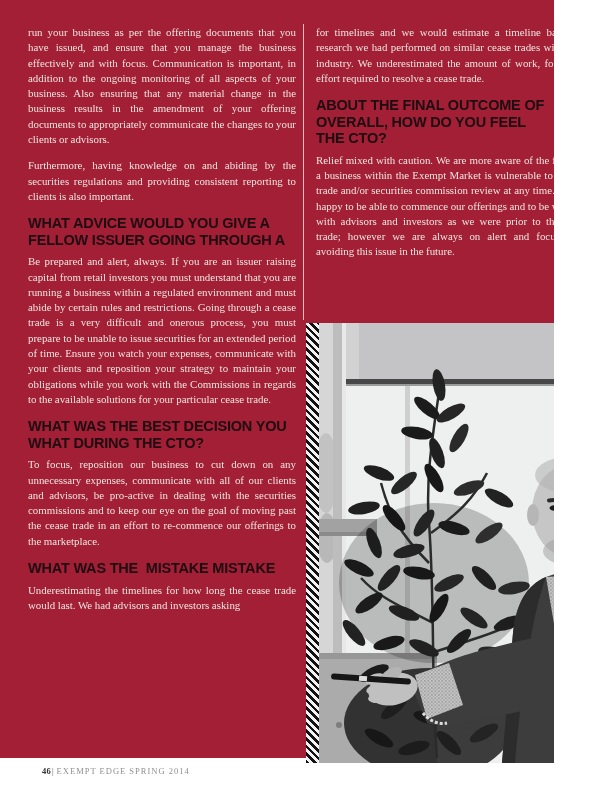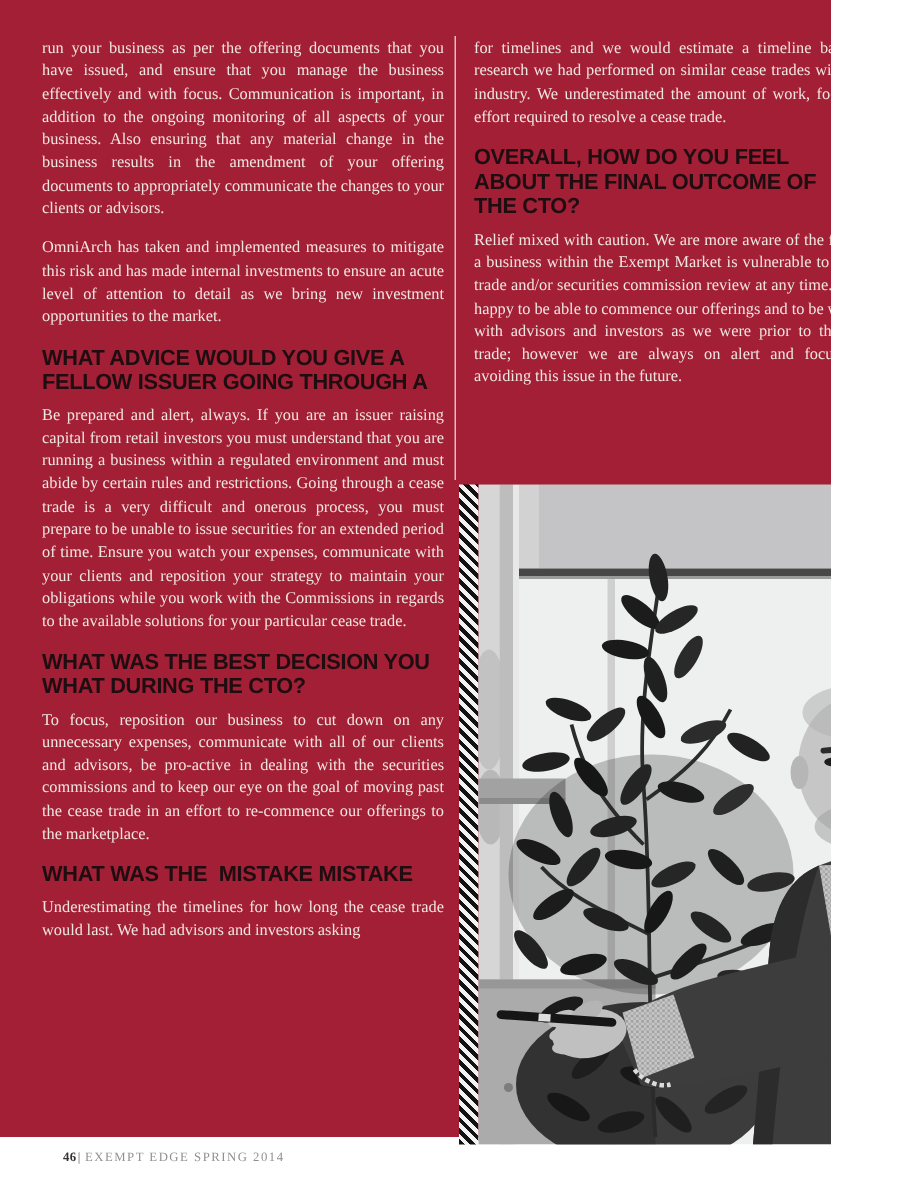--- a/index.html
+++ b/index.html
@@ -45,42 +45,42 @@
 </style>
 </head>
 <body>
 
 <div class="page">
   <div class="redbg"></div>
   <div class="colrule"></div>
 
   <div class="col col-left">
     <p class="body-p">run your business as per the offering documents that you have issued, and ensure that you manage the business effectively and with focus. Communication is important, in addition to the ongoing monitoring of all aspects of your business. Also ensuring that any material change in the business results in the amendment of your offering documents to appropriately communicate the changes to your clients or advisors.</p>
-    <p class="body-p">OmniArch has taken and implemented measures to mitigate this risk and has made internal investments to ensure an acute level of attention to detail as we bring new investment opportunities to the market.</p>
+    <p class="body-p">Furthermore, having knowledge on and abiding by the securities regulations and providing consistent reporting to clients is also important.</p>
     <h2 class="head">
       <span class="hl">WHAT ADVICE WOULD YOU GIVE A</span>
       <span class="hl">FELLOW ISSUER GOING THROUGH A</span>
     </h2>
     <p class="body-p">Be prepared and alert, always. If you are an issuer raising capital from retail investors you must understand that you are running a business within a regulated environment and must abide by certain rules and restrictions. Going through a cease trade is a very difficult and onerous process, you must prepare to be unable to issue securities for an extended period of time. Ensure you watch your expenses, communicate with your clients and reposition your strategy to maintain your obligations while you work with the Commissions in regards to the available solutions for your particular cease trade.</p>
     <h2 class="head">
       <span class="hl">WHAT WAS THE BEST DECISION YOU</span>
       <span class="hl">WHAT DURING THE CTO?</span>
     </h2>
     <p class="body-p">To focus, reposition our business to cut down on any unnecessary expenses, communicate with all of our clients and advisors, be pro-active in dealing with the securities commissions and to keep our eye on the goal of moving past the cease trade in an effort to re-commence our offerings to the marketplace.</p>
     <h2 class="head">
       <span class="hl">WHAT WAS THE  MISTAKE MISTAKE</span>
     </h2>
     <p class="body-p">Underestimating the timelines for how long the cease trade would last. We had advisors and investors asking</p>
   </div>
 
   <div class="col col-right">
     <p class="body-p">for timelines and we would estimate a timeline based on research we had performed on similar cease trades within the industry. We underestimated the amount of work, focus and effort required to resolve a cease trade.</p>
     <h2 class="head">
+      <span class="hl">ABOUT THE FINAL OUTCOME OF</span>
       <span class="hl">OVERALL, HOW DO YOU FEEL</span>
-      <span class="hl">ABOUT THE FINAL OUTCOME OF</span>
       <span class="hl">THE CTO?</span>
     </h2>
     <p class="body-p">Relief mixed with caution. We are more aware of the fact that a business within the Exempt Market is vulnerable to a cease trade and/or securities commission review at any time. We are happy to be able to commence our offerings and to be working with advisors and investors as we were prior to the cease trade; however we are always on alert and focused on avoiding this issue in the future.</p>
   </div>
 
   <div class="photo-wrap" role="img" aria-label="Black and white photograph of a bald man in a dark suit and striped tie holding a pen beside a tall leafy office plant, in front of a window with a grey roller blind">
     <div class="hatch"></div>
     <div class="photo">
       <svg width="293" height="440" viewBox="0 0 293 440" xmlns="http://www.w3.org/2000/svg">
         <defs>

